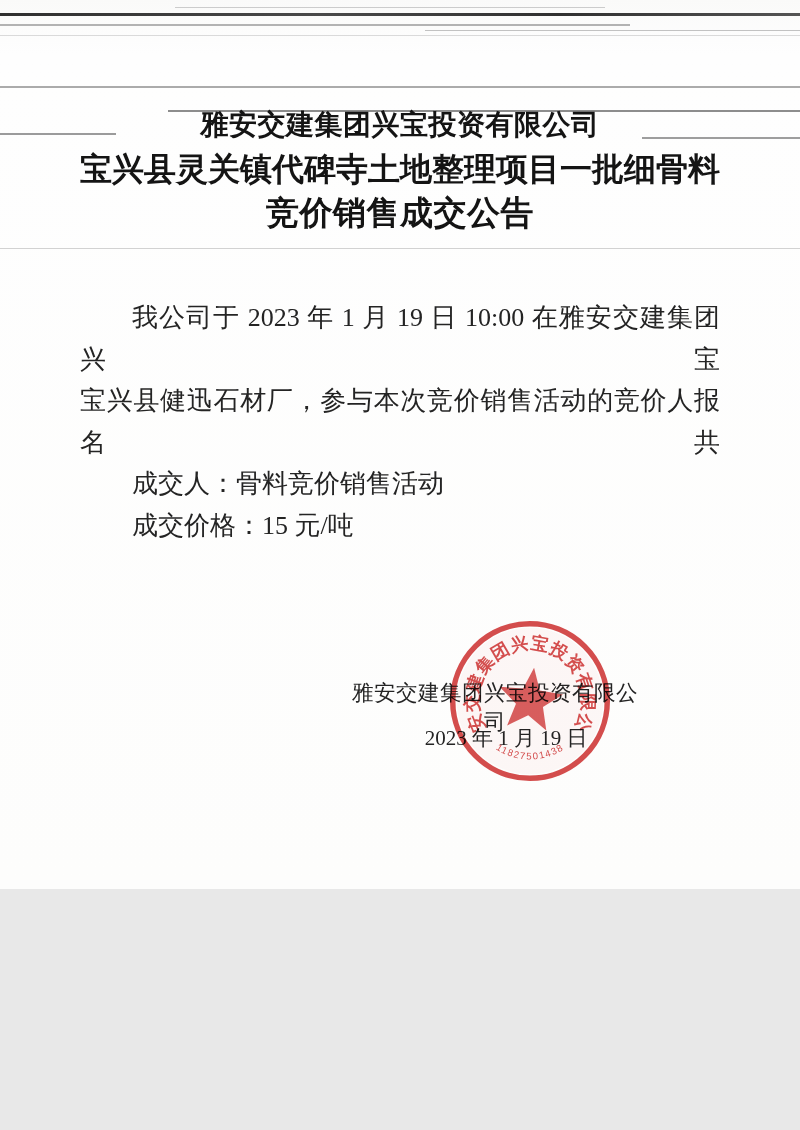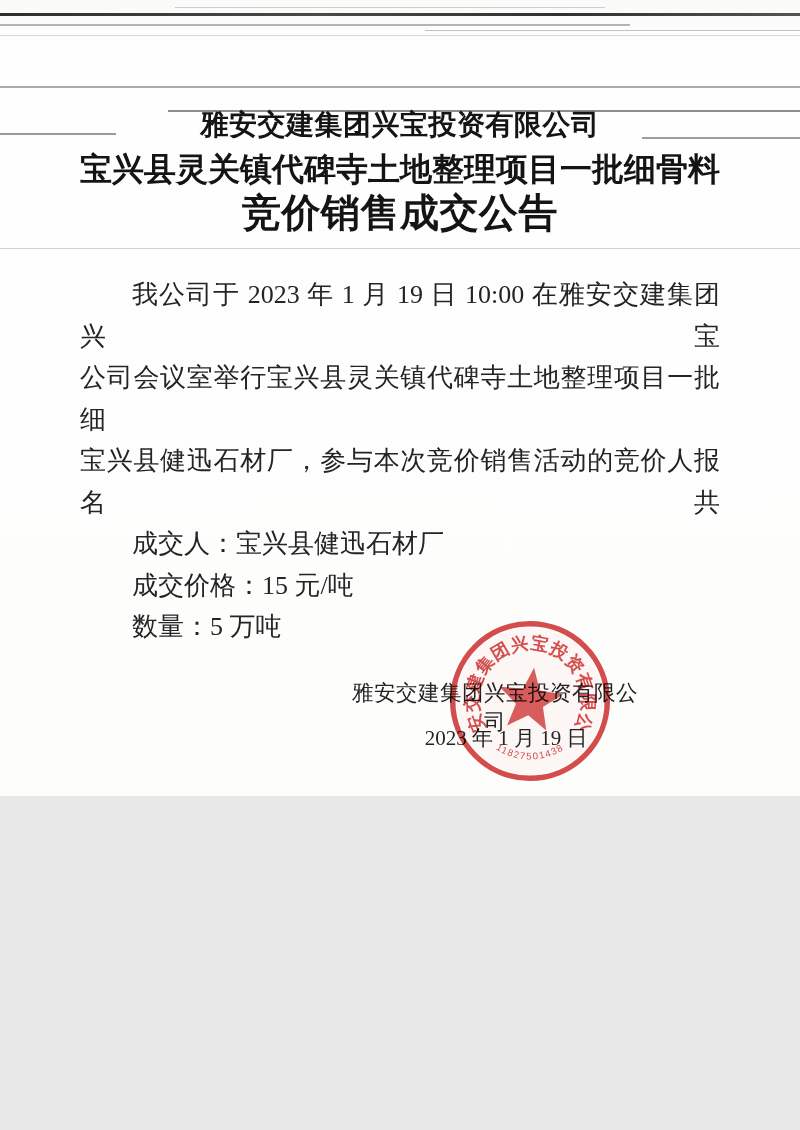--- a/index.html
+++ b/index.html
@@ -1,19 +1,19 @@
 <!DOCTYPE html>
 <html><head>
 <meta charset="utf-8">
 <style>
   html, body { margin: 0; padding: 0; background: #e8e8e8; }
   .page {
     position: relative;
     width: 800px;
-    height: 796px;
+    height: 889px;
     margin: 0 auto;
     background: linear-gradient(180deg, #fafaf9 0%, #fefefe 6%, #fdfdfc 100%);
     overflow: hidden;
     font-family: "Liberation Serif", "DejaVu Serif", serif;
     color: #1f1f1f;
   }
 
   
   .streak { position: absolute; pointer-events: none; }
   .s1  { top:13px;  left:0;    width:800px; height:2.5px; background:linear-gradient(90deg,#2f2f2f,#4a4a4a 40%,#303030 70%,#555); filter:blur(0.4px); }
@@ -33,32 +33,32 @@
   .title-block {
     position: absolute;
     top: 103px; left: 0; width: 100%;
     text-align: center;
     font-family: "Liberation Sans", "DejaVu Sans", sans-serif;
     font-weight: bold;
     color: #141414;
   }
   .title-l1 { font-size: 28px; line-height: 44px; letter-spacing: 0.5px; }
   .title-l2 { font-size: 32px; line-height: 44px; }
-  .title-l3 { font-size: 39px; line-height: 44px; letter-spacing: 0.5px; }
+  .title-l3 { font-size: 33px; line-height: 44px; letter-spacing: 0.5px; }
 
   
   .body-block {
     position: absolute;
     top: 274px; left: 80px; width: 640px;
     font-size: 26px;
     line-height: 41.5px;
     color: #242424;
   }
   .bline { text-align: justify; text-align-last: justify; }
-  .bline.first { text-indent: 52px; }
+  .bline.first { text-indent: 52px; margin-top: 23px; }
   .item-line { padding-left: 52px; }
 
   
   .sig-company {
     position: absolute;
     top: 678px; left: 344px; width: 302px;
     text-align: center;
     font-size: 21.5px;
     letter-spacing: 0.5px;
     color: #242424;
@@ -102,25 +102,23 @@
   <div class="streak s12"></div>
 
   <div class="title-block">
     <div class="title-l1">雅安交建集团兴宝投资有限公司</div>
     <div class="title-l2">宝兴县灵关镇代碑寺土地整理项目一批细骨料</div>
     <div class="title-l3">竞价销售成交公告</div>
   </div>
 
   <div class="body-block">
     <div class="bline first">我公司于 2023 年 1 月 19 日 10:00 在雅安交建集团兴宝</div>
-    <div class="bline">公司会议室举行宝兴县灵关镇代碑寺土地整理项目一批细</div>
     <div class="bline">宝兴县健迅石材厂，参与本次竞价销售活动的竞价人报名共</div>
-    <div class="item-line">成交人：宝兴县健迅石材厂</div>
+    <div class="item-line">成交人：骨料竞价销售活动</div>
     <div class="item-line">成交价格：15 元/吨</div>
-    <div class="item-line">数量：5 万吨</div>
   </div>
 
   <div class="sig-company">雅安交建集团兴宝投资有限公司</div>
   <div class="sig-date">2023 年 1 月 19 日</div>
 
   <div class="stamp">
     <svg viewBox="0 0 200 200">
       <defs>
         <path id="ringPath" d="M 52.5,139.9 A 62,62 0 1 1 147.5,139.9" fill="none"></path>
         <path id="serialPath" d="M 56.5,155.5 A 74,74 0 0 0 143.5,155.5" fill="none"></path>

